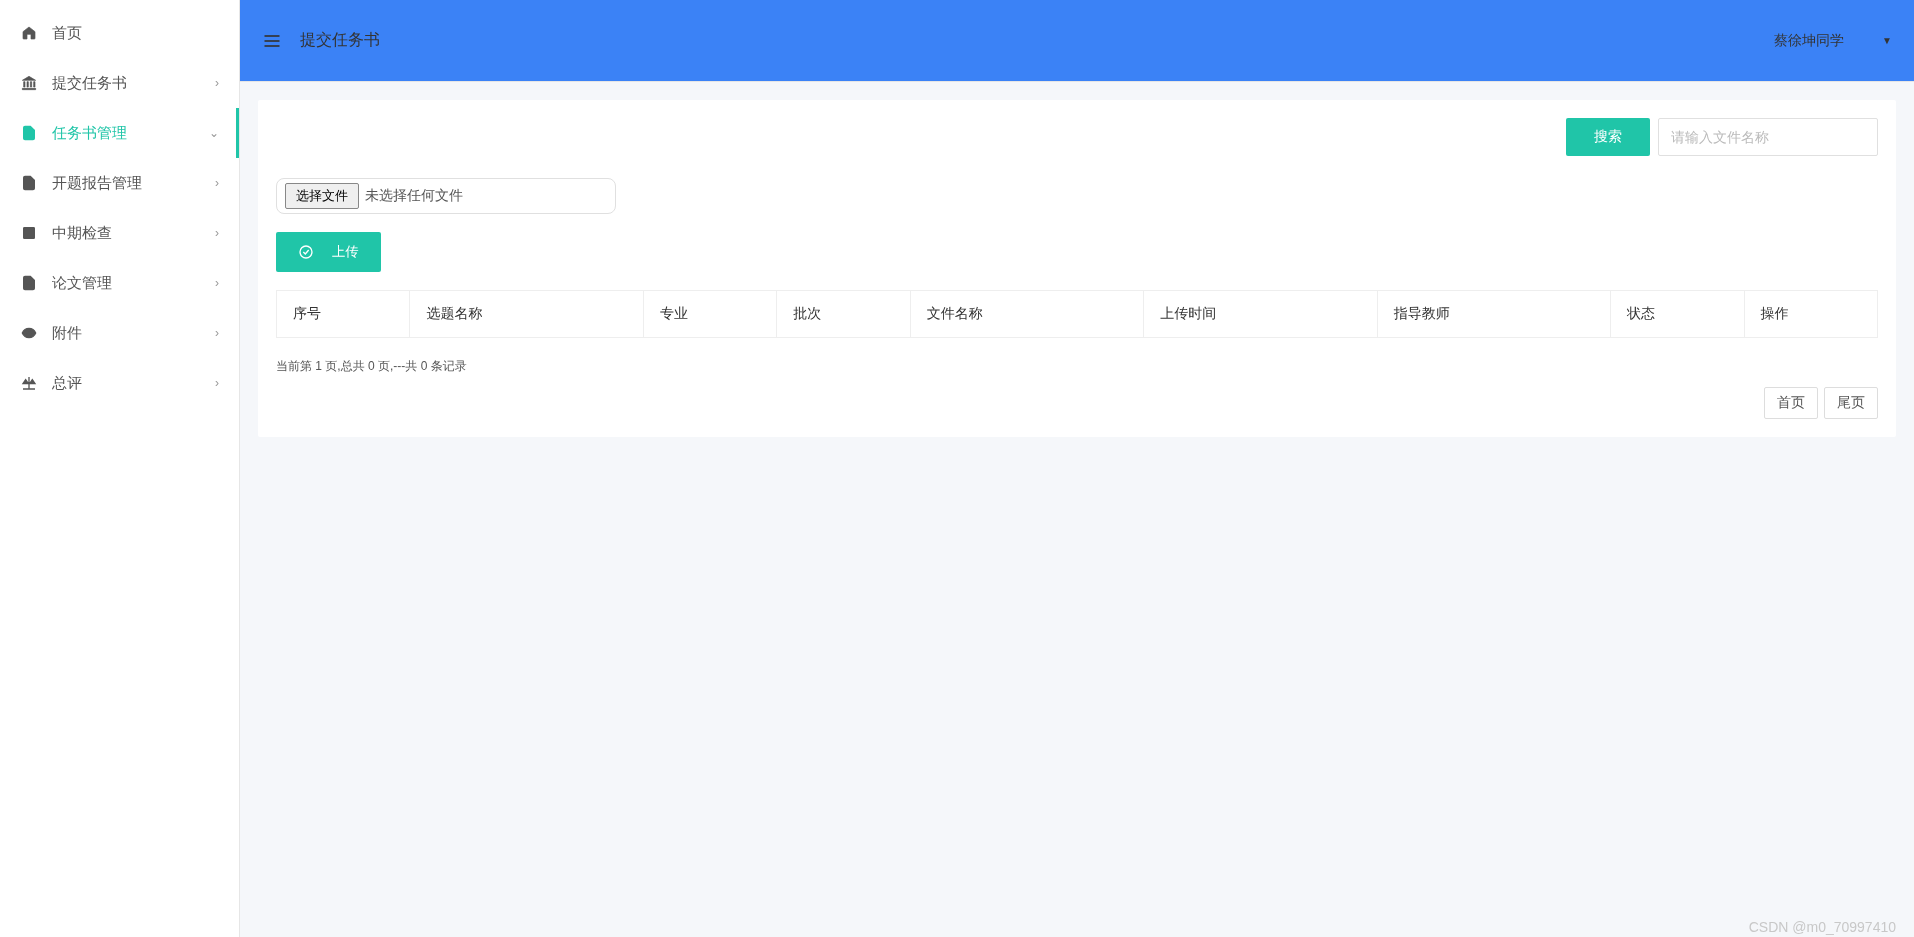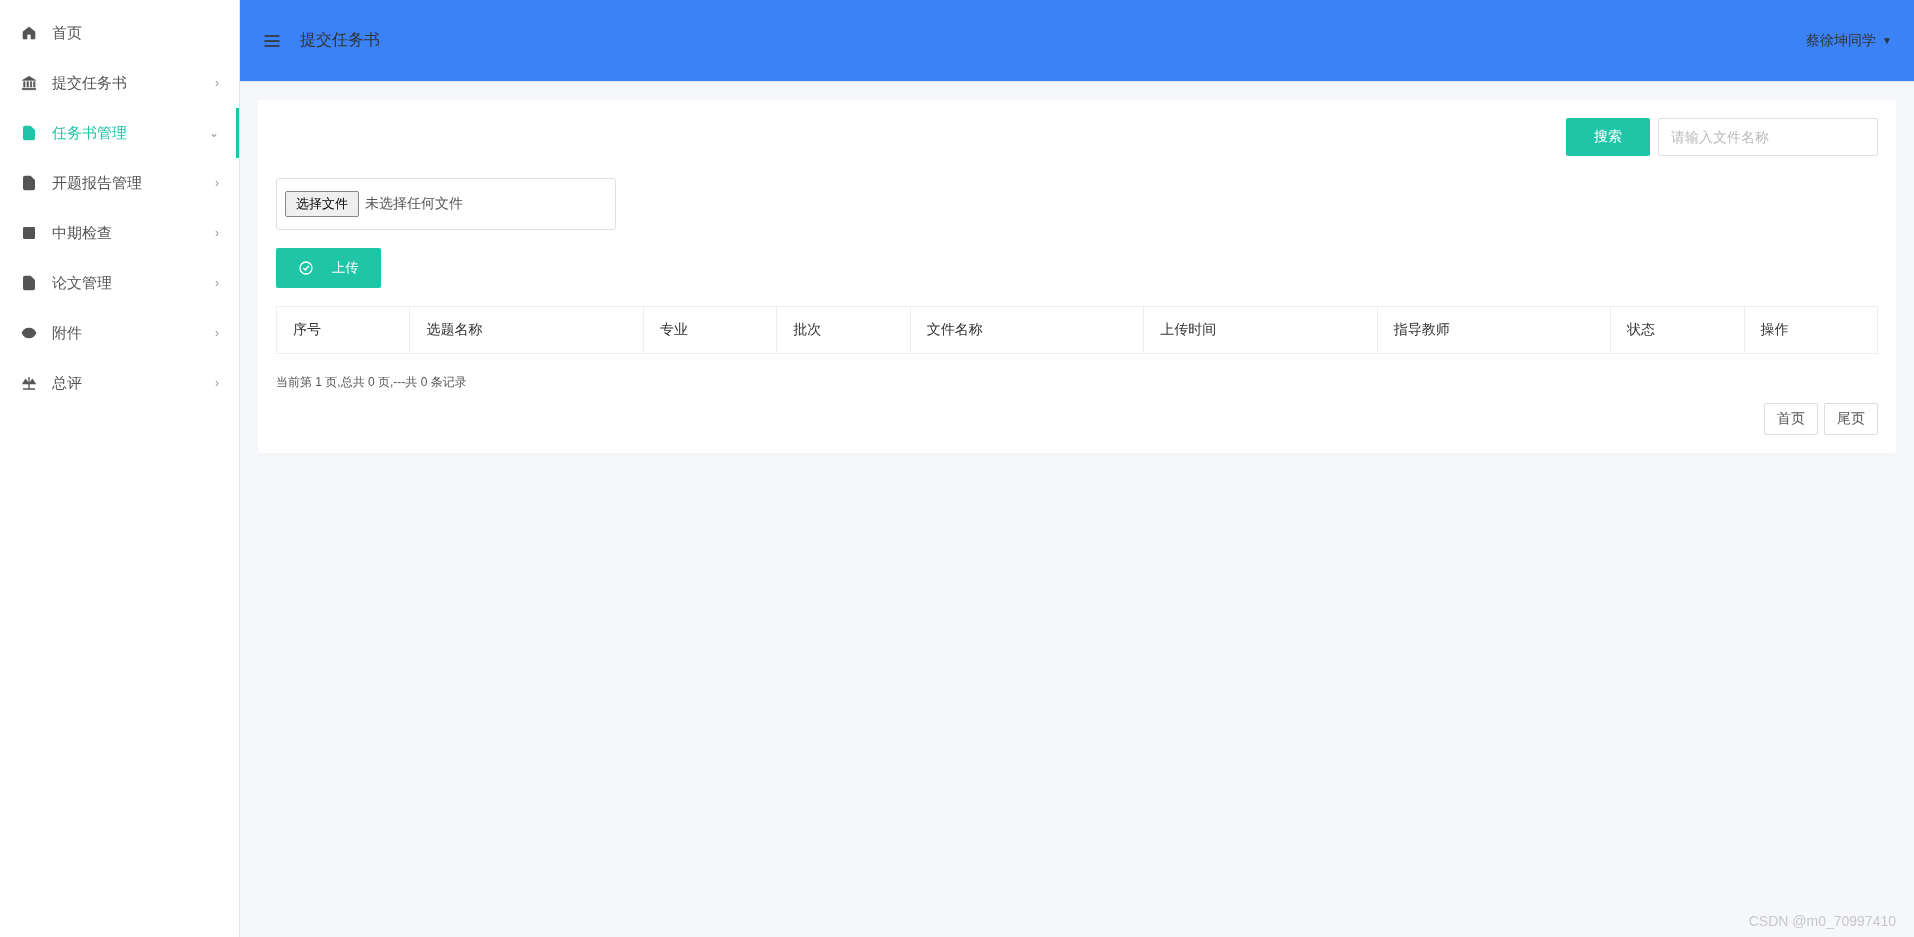--- a/index.html
+++ b/index.html
@@ -19,51 +19,51 @@
     .nav-label { flex: 1; font-size: 15px; }
     .nav-chevron { font-size: 12px; color: #999; }
     .nav-sub { padding-left: 56px; height: 46px; display: flex; align-items: center; color: #20c5a8; cursor: pointer; font-size: 14px; }
     
     .main { flex: 1; display: flex; flex-direction: column; overflow: hidden; }
     
     .header { height: 82px; background: #3b82f6; border-bottom: 1px solid #e6e6e6; display: flex; align-items: center; padding: 0 22px; }
     .menu-toggle { cursor: pointer; margin-right: 18px; display: flex; }
     .menu-toggle svg { width: 20px; height: 20px; stroke: #333; }
     .page-title { font-size: 16px; color: #333; flex: 1; }
-    .user-menu { display: flex; align-items: center; cursor: pointer; font-size: 14px; color: #333; font-weight: 500; }
+    .user-menu { display: flex; align-items: center; cursor: pointer; font-size: 14px; color: #333; font-weight: 500; gap: 32px; }
     .user-menu .caret { margin-left: 6px; font-size: 10px; }
     
     .content { flex: 1; padding: 18px; overflow: auto; }
     .panel { background: #fff; border-radius: 2px; padding: 18px; }
     
     .search-row { display: flex; justify-content: flex-end; margin-bottom: 22px; }
     .btn { display: inline-flex; align-items: center; justify-content: center; height: 38px; padding: 0 28px; border: none; cursor: pointer; font-size: 14px; border-radius: 2px; }
     .btn-primary { background: #20c5a8; color: #fff; }
     .btn-default { background: #fff; border: 1px solid #ddd; color: #555; }
     .search-input { height: 38px; width: 220px; border: 1px solid #e0e0e0; padding: 0 12px; margin-left: 8px; font-size: 14px; color: #333; border-radius: 2px; }
     .search-input::placeholder { color: #bbb; }
     
     .file-row { display: flex; margin-bottom: 18px; }
-    .file-input-wrap { display: flex; align-items: center; height: 52px; border: 1px solid #e0e0e0; border-radius: 3px; padding: 0 8px; width: 340px; }
+    .file-input-wrap { display: flex; align-items: center; height: 36px; border: 1px solid #e0e0e0; border-radius: 8px; padding: 0 8px; width: 340px; }
     .file-btn { height: 26px; padding: 0 10px; border: 1px solid #888; background: #efefef; font-size: 13px; cursor: pointer; border-radius: 2px; }
     .file-text { margin-left: 6px; color: #555; font-size: 14px; }
     
     .upload-row { margin-bottom: 18px; }
     .btn-upload { background: #20c5a8; color: #fff; height: 40px; padding: 0 22px; display: inline-flex; align-items: center; border: none; cursor: pointer; border-radius: 2px; }
     .btn-upload .icon { margin-right: 18px; display: inline-flex; }
     .btn-upload svg { width: 16px; height: 16px; stroke: #fff; fill: none; }
     
     .table { width: 100%; border-collapse: collapse; }
     .table th { text-align: left; padding: 14px 16px; font-weight: 500; color: #333; border: 1px solid #eee; background: #fff; font-size: 14px; }
     
     .pagination-info { margin-top: 20px; color: #555; font-size: 12px; }
     .pagination-btns { display: flex; justify-content: flex-end; margin-top: 12px; gap: 6px; }
     .pagination-btns .btn { height: 32px; padding: 0 12px; font-size: 14px; }
     
-    .watermark { position: fixed; bottom: 8px; right: 18px; color: #c8c8c8; font-size: 14px; }
+    .watermark { position: fixed; bottom: 2px; right: 18px; color: #c8c8c8; font-size: 14px; }
   </style>
 </head>
 <body>
 
 <div class="layout">
   <aside class="sidebar">
     <nav class="nav">
 
       <div class="nav-item">
         <span class="nav-icon">

